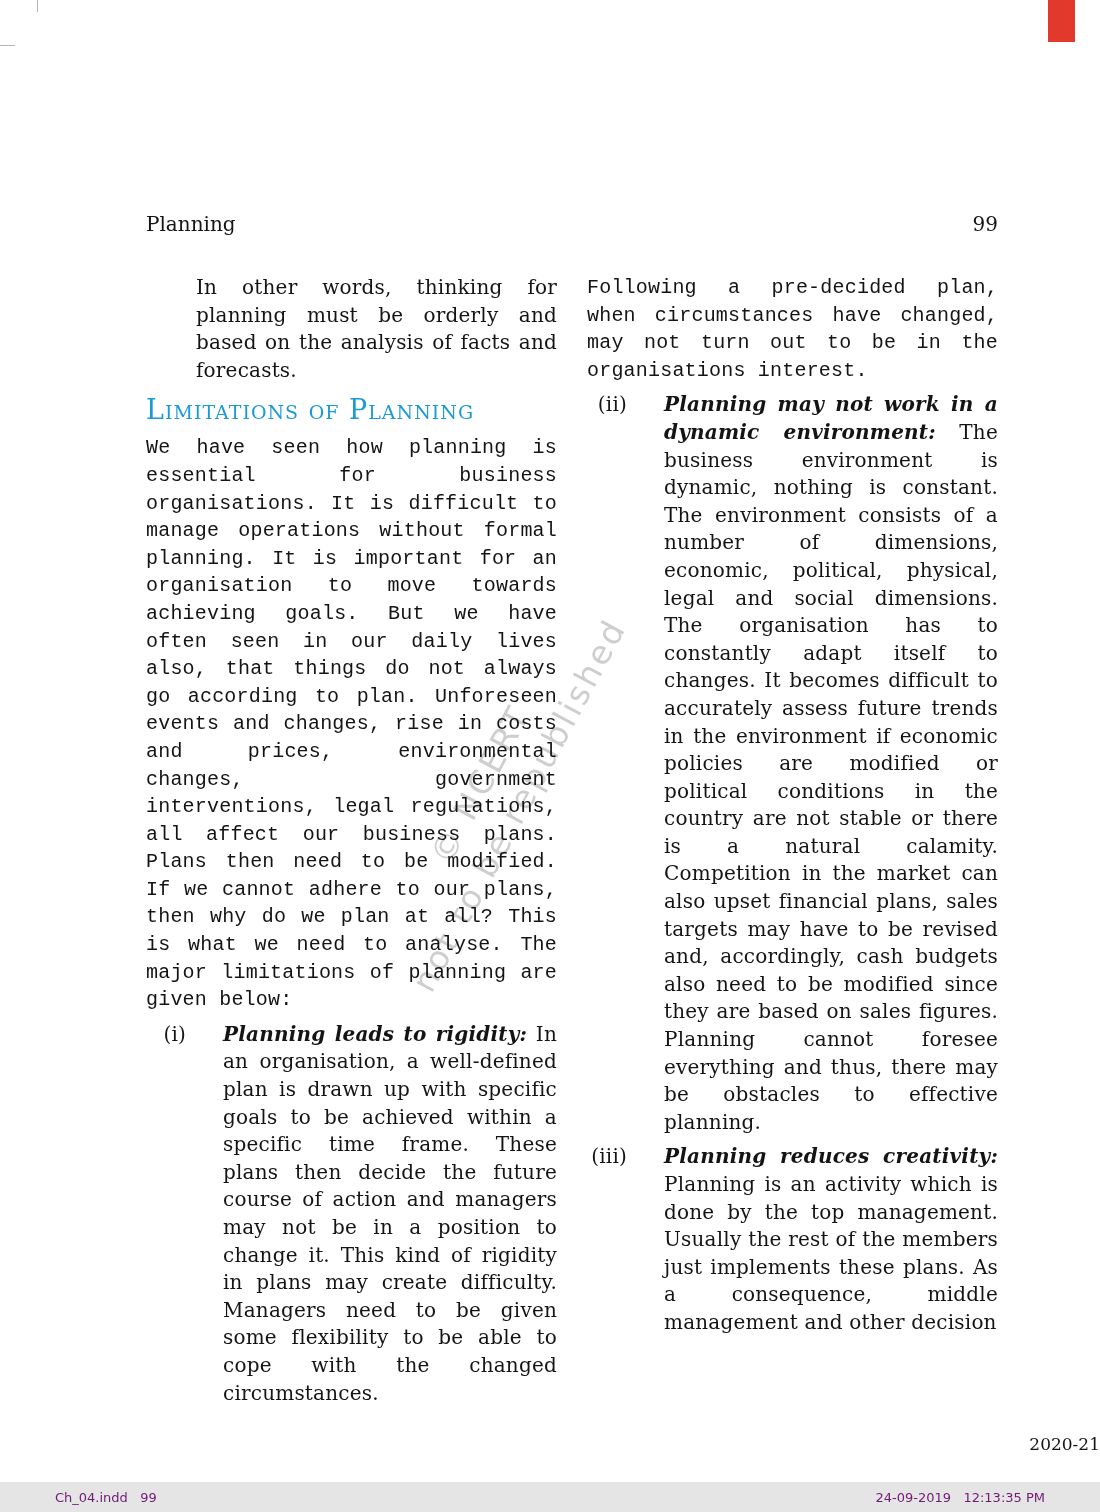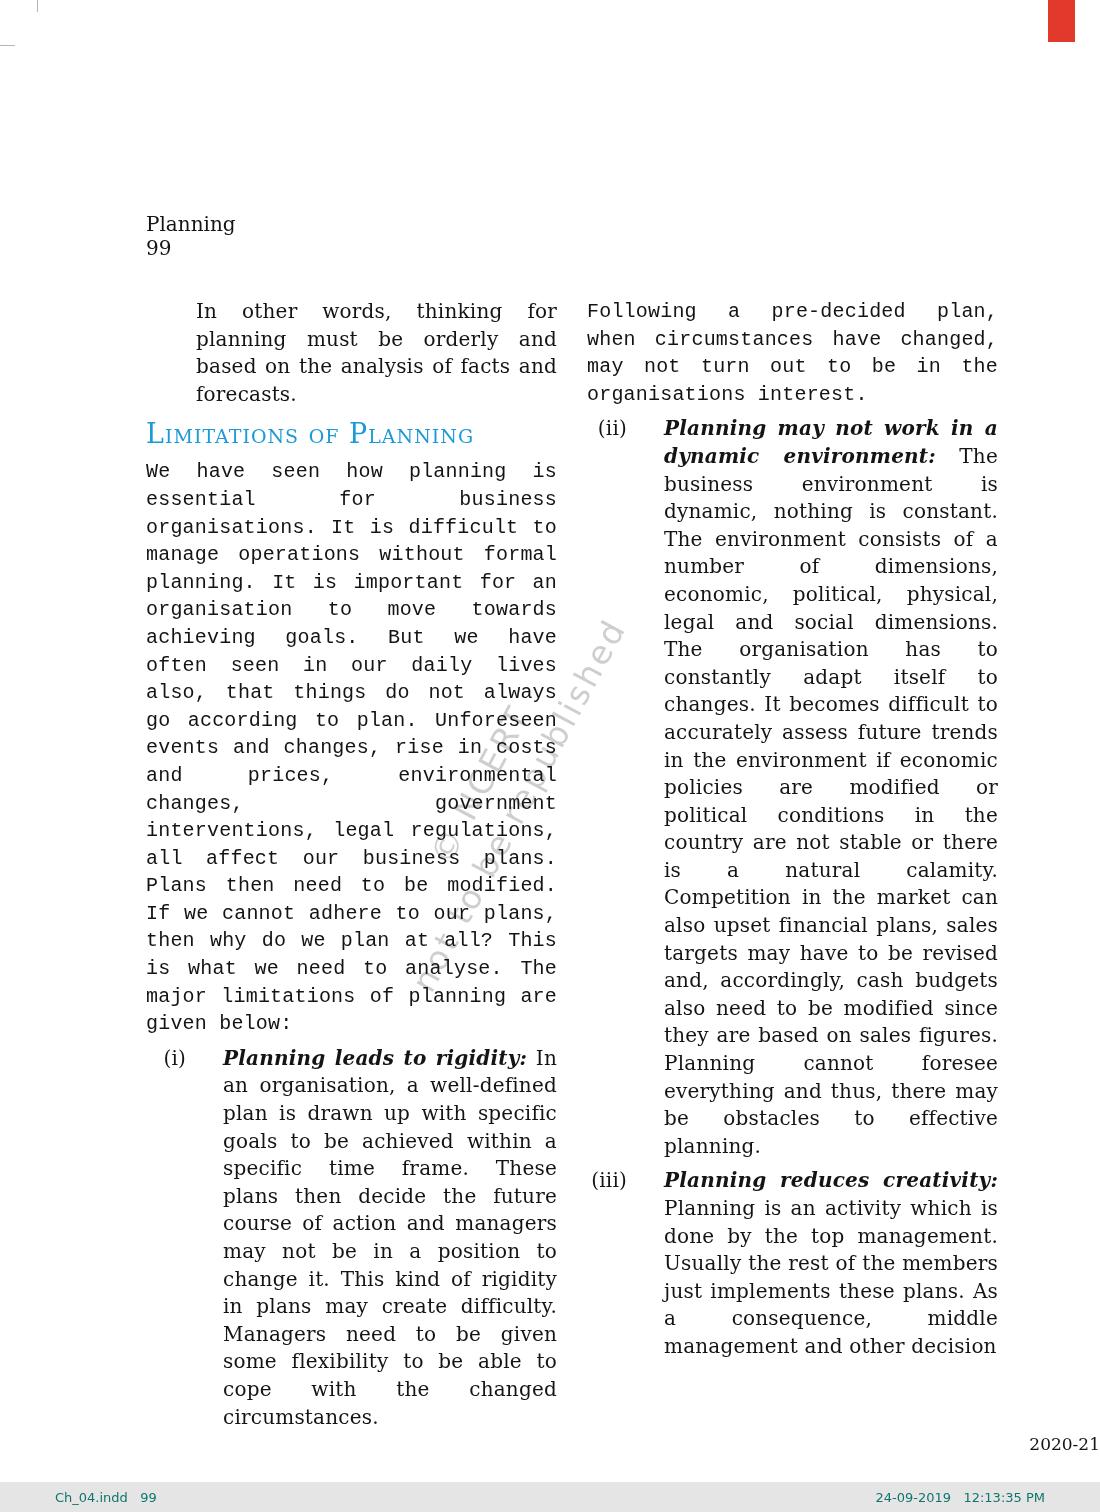--- a/index.html
+++ b/index.html
@@ -20,21 +20,20 @@
   .red-tab { position: absolute; top: 0; right: 25px; width: 27px; height: 42px; background: #e13a2c; }
 
   .content { position: absolute; left: 146px; top: 212px; width: 852px; }
 
   .page-header {
     display: flex;
     justify-content: space-between;
     align-items: baseline;
     font-size: 20px;
     margin-bottom: 38px;
-    flex-direction: column;
   }
 
   .columns { display: flex; gap: 30px; }
   .col {
     width: 411px;
     font-size: 20px;
     line-height: 27.6px;
     text-align: justify;
     letter-spacing: 0.2px;
   }
@@ -94,21 +93,21 @@
     left: 0;
     width: 100%;
     height: 30px;
     background: #e5e5e5;
     display: flex;
     justify-content: space-between;
     align-items: center;
     padding: 0 55px;
     font-family: "DejaVu Sans", sans-serif;
     font-size: 13px;
-    color: #0f766e;
+    color: #701a75;
   }
   .print-bar span { white-space: pre; }
 </style>
 </head>
 <body>
 
 <div class="page">
 
   <div class="crop-h"></div>
   <div class="crop-v"></div>

